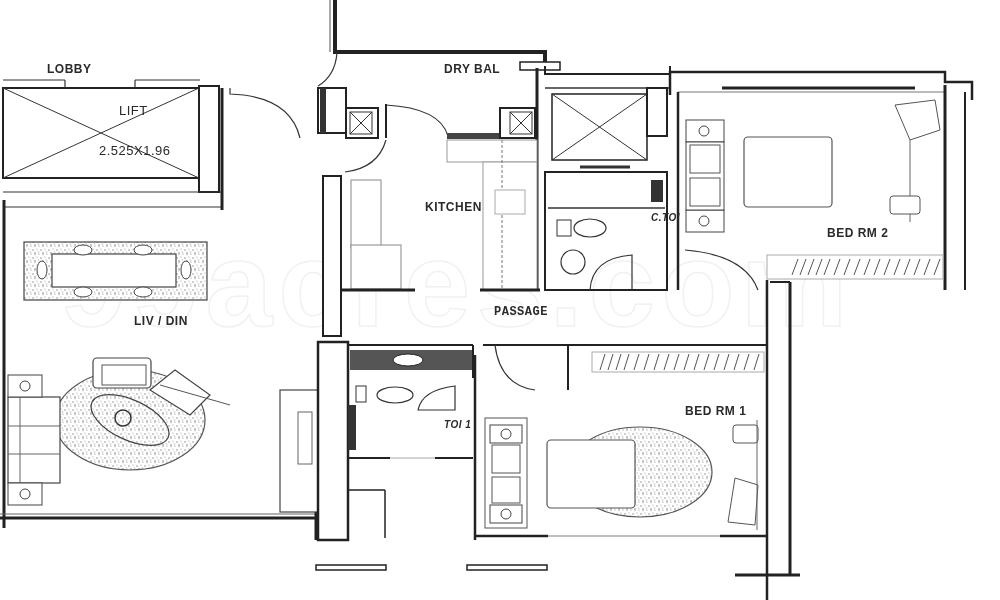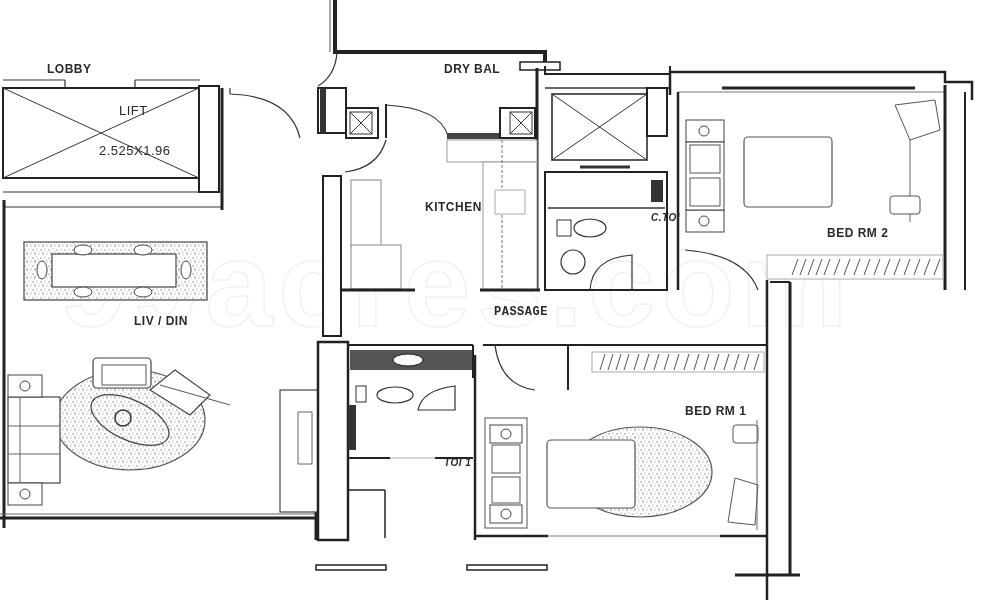--- a/index.html
+++ b/index.html
@@ -203,14 +203,14 @@
 
 <div class="lbl" style="left:6px;top:62px;">LOBBY</div>
 <div class="lbl lift" style="left:78px;top:104px;">LIFT</div>
 <div class="lbl lift" style="left:58px;top:121px;margin-top:23px;">2.525X1.96</div>
 <div class="lbl" style="left:403px;top:62px;">DRY BAL</div>
 <div class="lbl" style="left:384px;top:200px;">KITCHEN</div>
 <div class="lbl small" style="left:610px;top:212px;">C.TOI</div>
 <div class="lbl" style="left:786px;top:226px;">BED RM 2</div>
 <div class="lbl" style="left:93px;top:314px;text-align:center;">LIV / DIN</div>
 <div class="lbl" style="left:453px;top:305px;font-family:Liberation Mono, monospace;">PASSAGE</div>
-<div class="lbl small" style="left:403px;top:419px;margin-top:38px;">TOI 1</div>
+<div class="lbl small" style="left:403px;top:419px;">TOI 1</div>
 <div class="lbl" style="left:644px;top:396px;margin-top:8px;">BED RM 1</div>
 
 </body></html>

